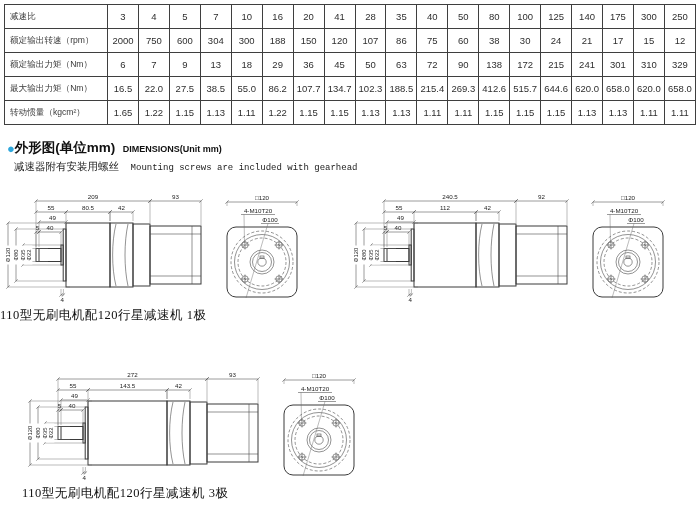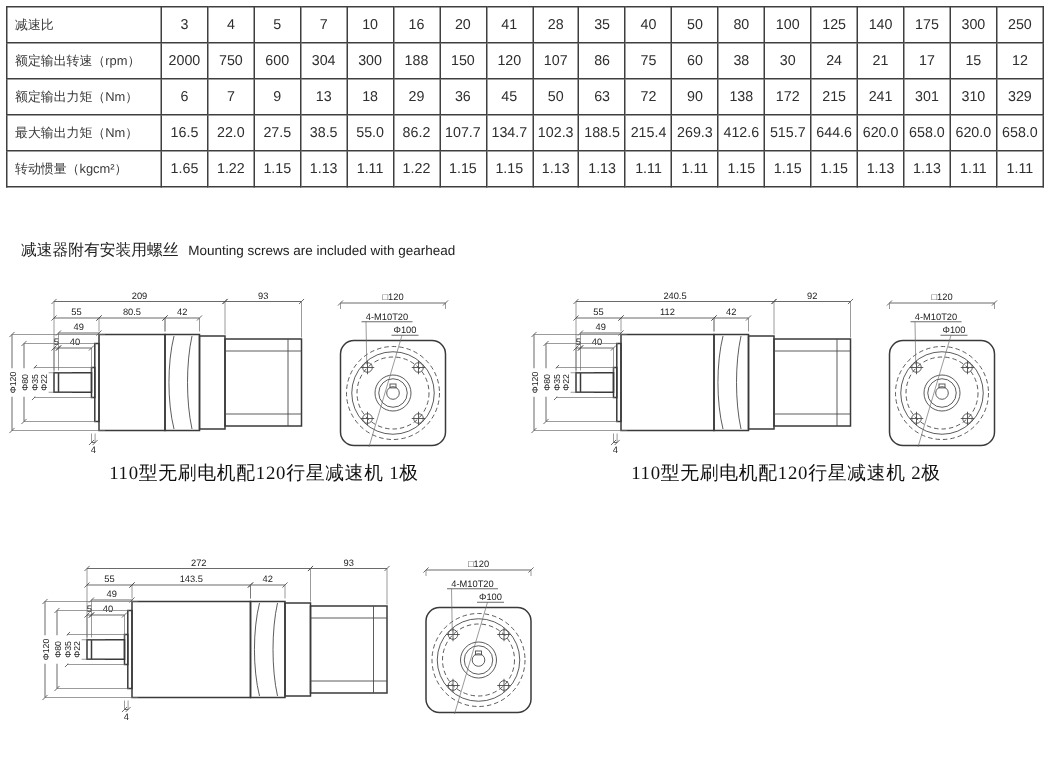--- a/index.html
+++ b/index.html
@@ -22,28 +22,28 @@
   }
   table.spec th{
     width:97px;text-align:left;padding-left:5px;font-size:8.6px;color:#3a3a3a;
   }
 
   
   .section-head{position:absolute;left:7px;top:138px;white-space:nowrap;}
   .section-head .bullet{color:#2ea7dc;font-size:13px;vertical-align:-1px;}
   .section-head .zh{font-weight:bold;font-size:13.5px;color:#111;}
   .section-head .en{font-weight:bold;font-size:9px;color:#111;margin-left:3px;}
-  .section-note{position:absolute;left:14px;top:157px;white-space:nowrap;}
+  .section-note{position:absolute;left:14px;top:157px;white-space:nowrap;font-family:Liberation Mono, monospace;}
   .section-note .zh{font-size:10.5px;color:#222;}
   .section-note .en{font-size:9px;color:#222;margin-left:2px;}
 
   
   figure.drawing{margin:0;padding:0;position:absolute;width:352px;}
   figure.drawing figcaption{
-    margin-top:3px;text-align:center;
+    margin-top:3px;
     font-family:"Liberation Serif","DejaVu Serif",serif;
     font-size:12.5px;color:#111;letter-spacing:0.5px;
   }
   #fig-0{left:0px;top:190px;}
   #fig-1{left:348px;top:190px;}
   #fig-2{left:22px;top:368px;}
 
   svg.techdraw{display:block;}
   svg.techdraw .part{fill:none;stroke:#3a3a3a;stroke-width:1;}
   svg.techdraw .thin{fill:none;stroke:#4a4a4a;stroke-width:0.6;}
@@ -168,20 +168,24 @@
           <td>1.15</td>
           <td>1.15</td>
           <td>1.13</td>
           <td>1.13</td>
           <td>1.11</td>
           <td>1.11</td>
         </tr>
       </tbody>
   </table>
 
+  <div class="section-head">
+    <span class="bullet">●</span><span class="zh">外形图(单位mm)</span>
+    <span class="en">DIMENSIONS(Unit mm)</span>
+  </div>
   <div class="section-note">
     <span class="zh">减速器附有安装用螺丝</span>
     <span class="en">Mounting screws are included with gearhead</span>
   </div>
 
   <figure class="drawing" id="fig-0">
     <div class="svg-slot">
         <svg class="techdraw" width="352" height="114" viewBox="0 0 352 114">
           <g class="part">
             <rect x="36" y="58.5" width="25" height="13"></rect>
@@ -462,21 +466,20 @@
             <text x="280" y="10.2" text-anchor="middle">□120</text>
             <text x="276" y="23" text-anchor="middle">4-M10T20</text>
             <line x1="259" y1="24.5" x2="293" y2="24.5"></line>
             <line class="ext" x1="262" y1="24.5" x2="262.5" y2="53"></line>
             <text x="288" y="32" text-anchor="middle">Φ100</text>
             <line x1="279" y1="33.5" x2="297" y2="33.5"></line>
             <line class="ext" x1="286" y1="33.5" x2="264" y2="108"></line>
           </g>
         </svg>
       </div>
-    <figcaption>110型无刷电机配120行星减速机 2极</figcaption>
   </figure>
 
   <figure class="drawing" id="fig-2">
     <div class="svg-slot">
         <svg class="techdraw" width="352" height="114" viewBox="0 0 352 114">
           <g class="part">
             <rect x="36" y="58.5" width="25" height="13"></rect>
             <line x1="39" y1="58.5" x2="39" y2="71.5"></line>
             <rect x="61" y="55" width="2.2" height="20"></rect>
             <rect x="63.2" y="39" width="2.8" height="52"></rect>
@@ -608,15 +611,16 @@
             <text x="297" y="10.2" text-anchor="middle">□120</text>
             <text x="293" y="23" text-anchor="middle">4-M10T20</text>
             <line x1="276" y1="24.5" x2="310" y2="24.5"></line>
             <line class="ext" x1="279" y1="24.5" x2="279.5" y2="53"></line>
             <text x="305" y="32" text-anchor="middle">Φ100</text>
             <line x1="296" y1="33.5" x2="314" y2="33.5"></line>
             <line class="ext" x1="303" y1="33.5" x2="281" y2="108"></line>
           </g>
         </svg>
       </div>
+    <figcaption>110型无刷电机配120行星减速机 3极</figcaption>
   </figure>
 
 </div>
 
 </body></html>

